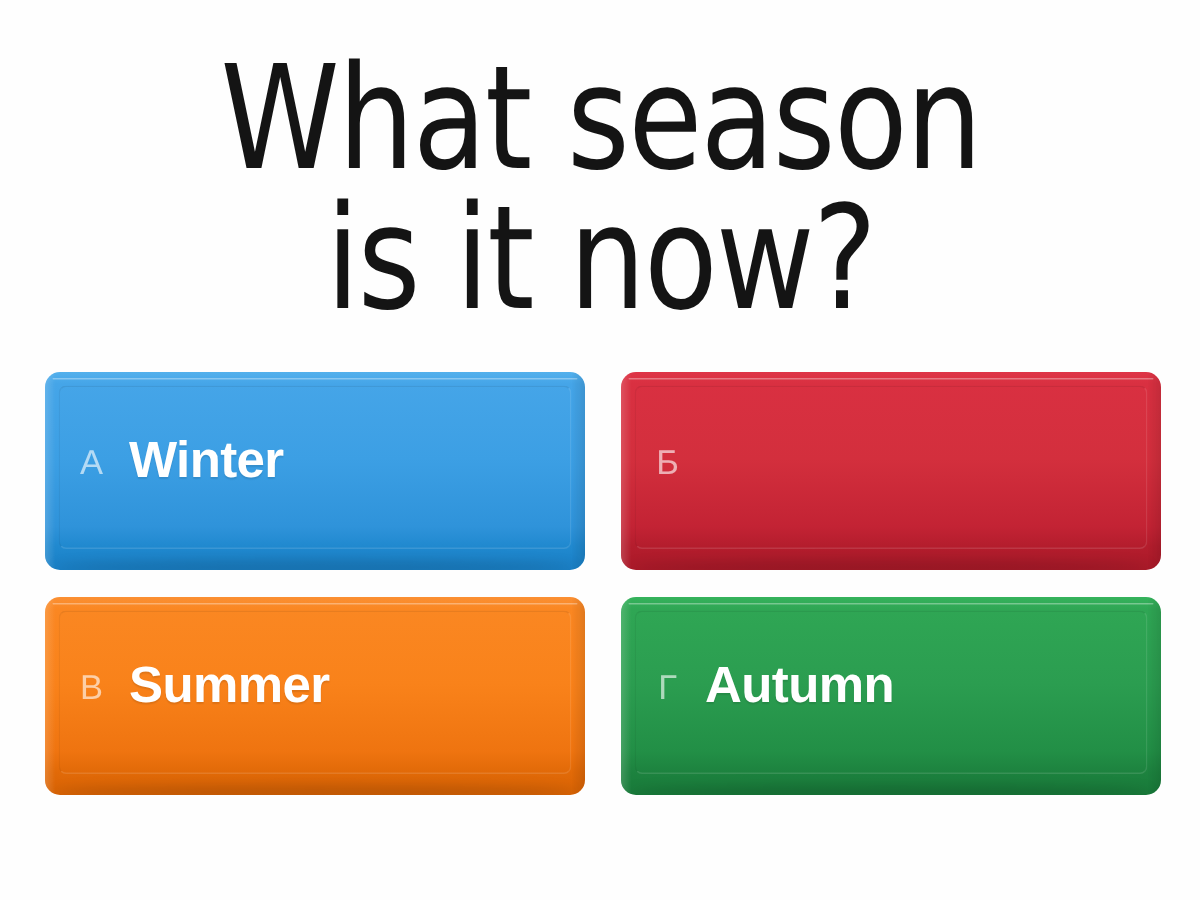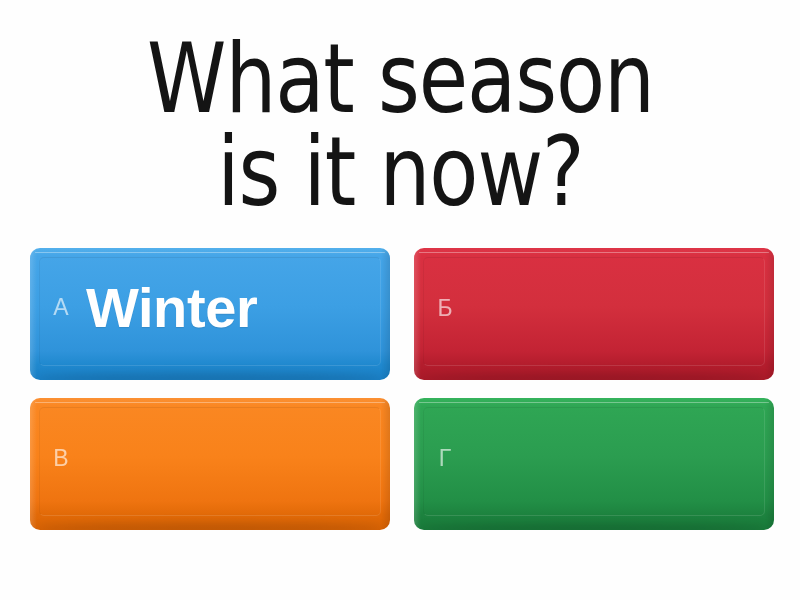--- a/index.html
+++ b/index.html
@@ -139,21 +139,21 @@
     font-size: 23px;
     font-weight: 400;
     color: rgba(255,255,255,0.62);
     line-height: 1;
     padding-left: 6px;
     box-sizing: border-box;
   }
 
   .answer-label {
     flex: 1 1 auto;
-    font-size: 56px;
+    font-size: 34px;
     font-weight: 700;
     color: #ffffff;
     line-height: 1.05;
     letter-spacing: -0.4px;
     padding-right: 12px;
     text-shadow: 0 1px 1px rgba(0,0,0,0.10);
   }
 
   
   .variant-blue {
@@ -232,25 +232,27 @@
       <span class="btn-content">
         <span class="answer-key">Б</span>
       </span>
     </div>
 
     <div class="answer-btn variant-orange">
       <span class="btn-face"></span>
       <span class="btn-edges"></span>
       <span class="btn-content">
         <span class="answer-key">В</span>
+        <span class="answer-label">Summer</span>
       </span>
     </div>
 
     <div class="answer-btn variant-green">
       <span class="btn-face"></span>
       <span class="btn-edges"></span>
       <span class="btn-content">
         <span class="answer-key">Г</span>
+        <span class="answer-label">Autumn</span>
       </span>
     </div>
 
   </div>
 </div>
 
 </body></html>

